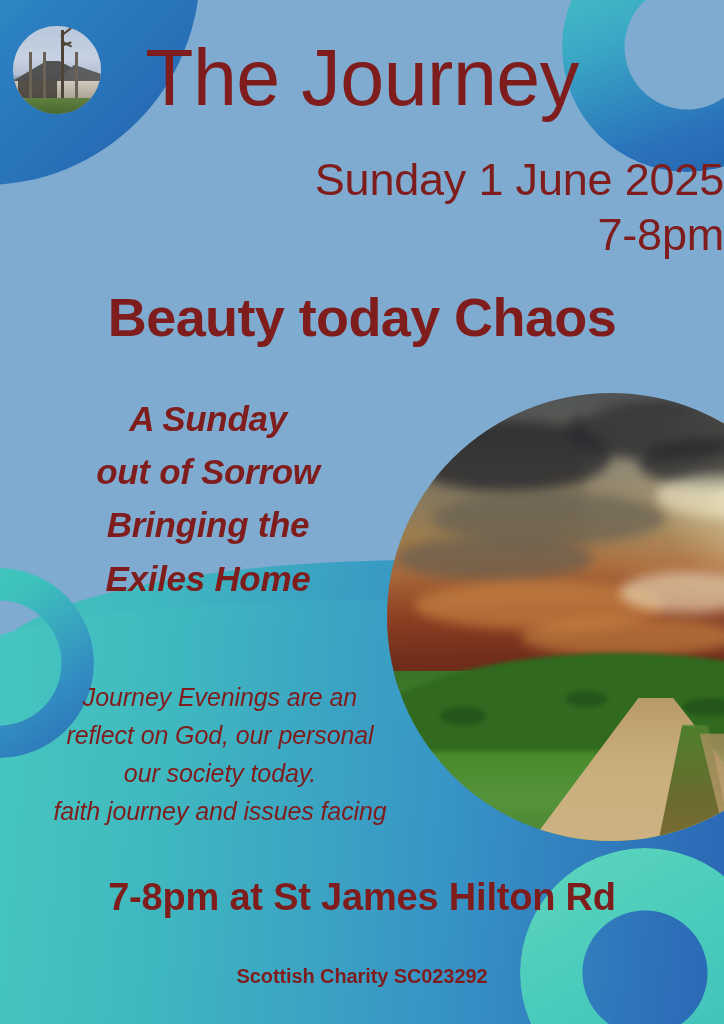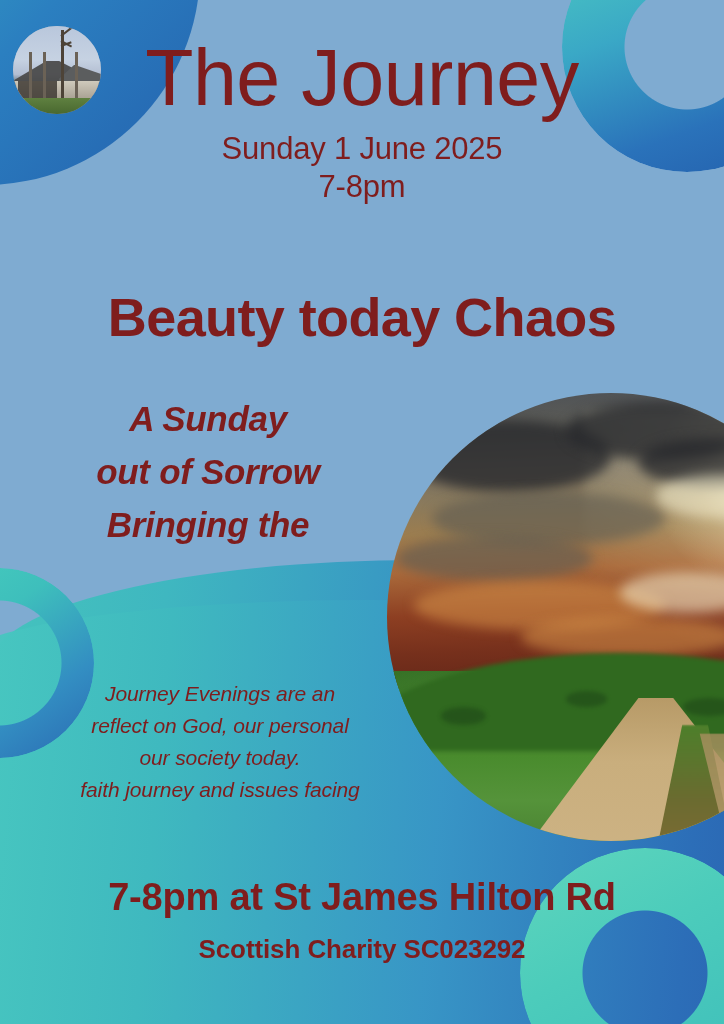--- a/index.html
+++ b/index.html
@@ -294,25 +294,26 @@
   .title {
     left: 0; right: 0;
     top: 38px;
     font-size: 79px;
     line-height: 1.02;
     font-weight: 300;
     letter-spacing: -0.5px;
   }
   .date {
     left: 0; right: 0;
-    top: 130px;
-    font-size: 31px;
+    top: 153px;
+    font-size: 45px;
     line-height: 1.22;
     font-weight: 400;
     letter-spacing: -0.2px;
+    text-align: right;
   }
   .headline {
     left: 0; right: 0;
     top: 286px;
     font-size: 54px;
     font-weight: 700;
     letter-spacing: -0.6px;
   }
   .subhead {
     left: 36px;
@@ -321,38 +322,38 @@
     font-size: 35px;
     line-height: 1.52;
     font-weight: 700;
     font-style: italic;
     letter-spacing: -0.3px;
   }
   .blurb {
     left: 22px;
     width: 396px;
     top: 678px;
-    font-size: 21px;
+    font-size: 25px;
     line-height: 1.52;
     font-style: italic;
     font-weight: 400;
     letter-spacing: -0.1px;
   }
   .venue {
     left: 0; right: 0;
     top: 872px;
     font-size: 38px;
     line-height: 1.34;
     font-weight: 700;
     letter-spacing: -0.2px;
   }
   .charity {
     left: 0; right: 0;
-    top: 934px;
-    font-size: 26px;
+    top: 965px;
+    font-size: 20px;
     font-weight: 700;
     letter-spacing: -0.1px;
   }
   .line { display: block; }
 </style>
 </head>
 <body>
 
 <div id="poster">
 
@@ -409,20 +410,21 @@
     <span class="line">Sunday 1 June 2025</span>
     <span class="line">7-8pm</span>
   </div>
 
   <div class="txt headline">Beauty today Chaos</div>
 
   <div class="txt subhead">
     <span class="line">A Sunday</span>
     <span class="line">out of Sorrow</span>
     <span class="line">Bringing the</span>
+    <span class="line">Exiles Home</span>
   </div>
 
   <div class="txt blurb">
     <span class="line">Journey Evenings are an</span>
     <span class="line">reflect on God, our personal</span>
     <span class="line">our society today.</span>
     <span class="line">faith journey and issues facing</span>
   </div>
 
   <div class="txt venue">

